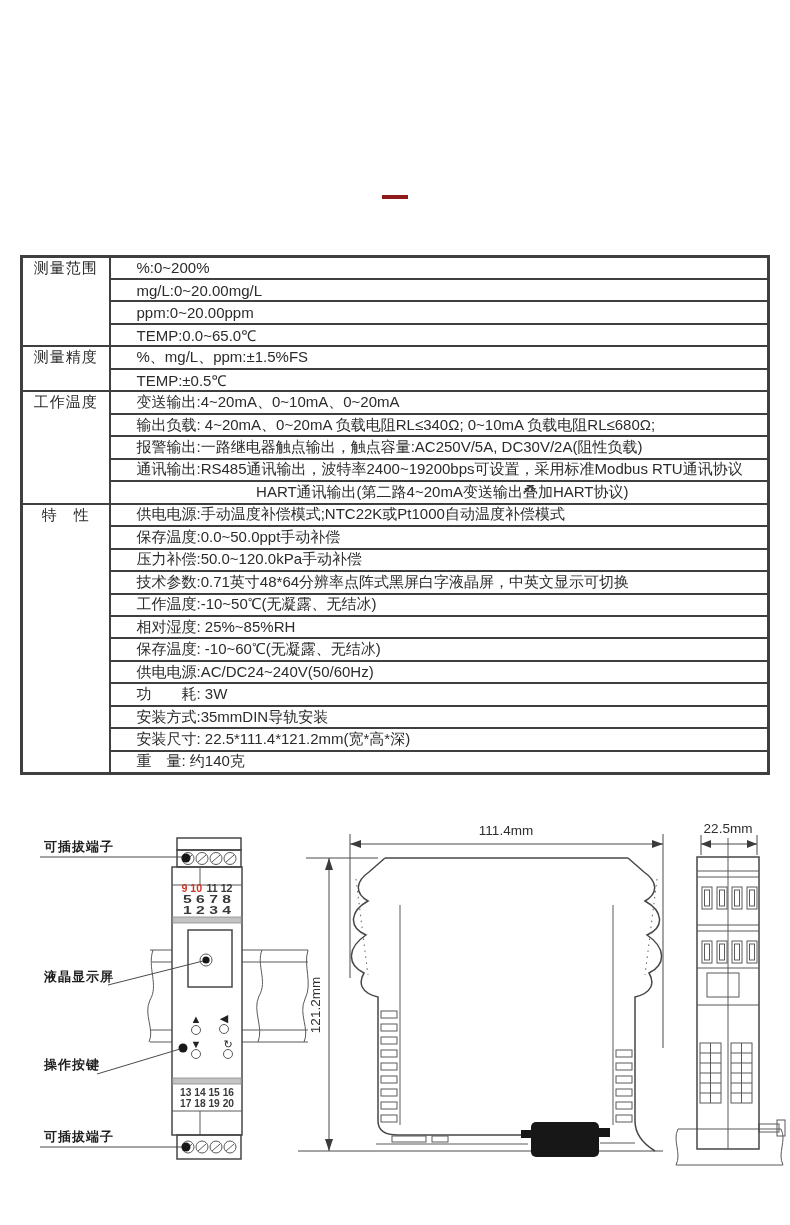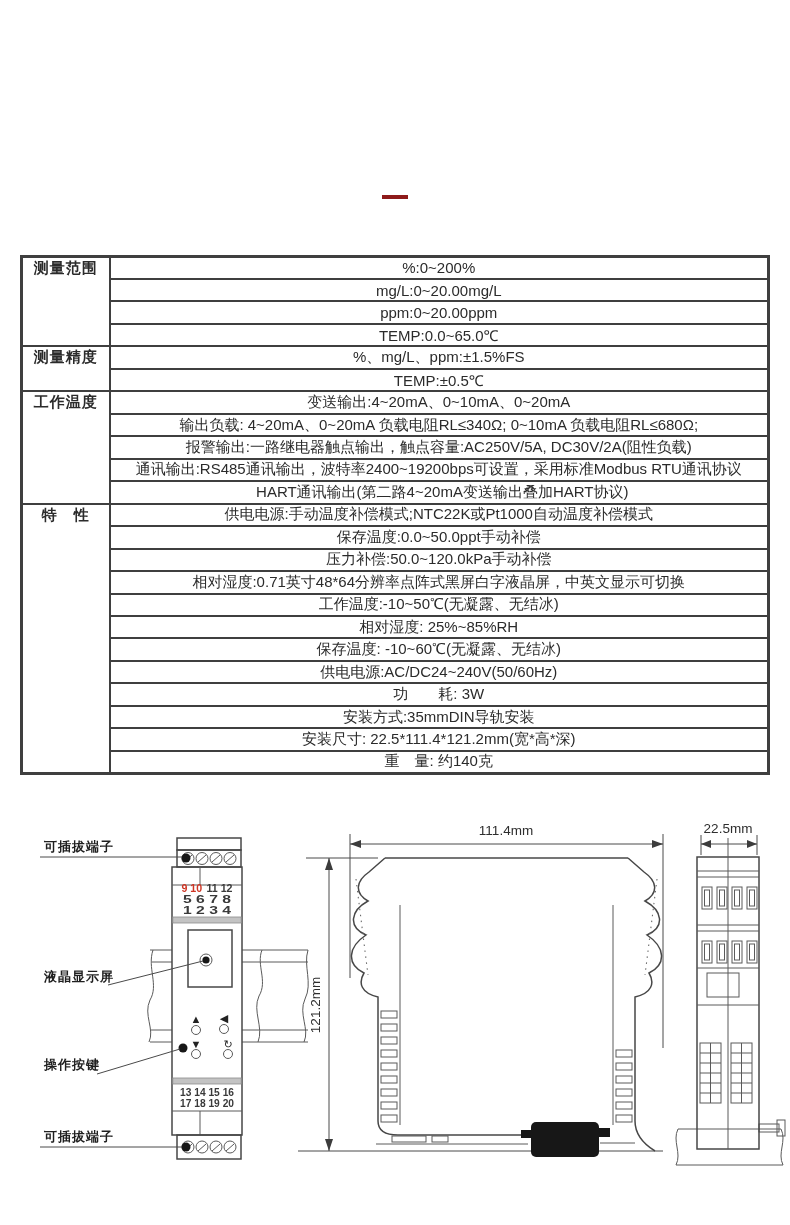--- a/index.html
+++ b/index.html
@@ -11,23 +11,23 @@
            font-size:92px; line-height:1.2; font-weight:900; color:#3a3a3a; letter-spacing:4px; }
   .divider { position:absolute; top:195px; left:50%; transform:translateX(-50%);
              width:26px; height:4px; background:#8e1a1a; }
 
   .table-wrap { position:absolute; top:255px; left:20px; width:750px; }
   table.spec { border-collapse:collapse; width:750px; height:520px; table-layout:fixed;
                border:3px solid #3f3f3f; }
   table.spec col.c1 { width:88px; }
   table.spec td { border:2px solid #3f3f3f; font-size:15px; color:#2b2b2b;
                   white-space:nowrap; overflow:hidden; height:22px; }
-  td.label-cell { text-align:center; vertical-align:top; font-weight:700;
+  td.label-cell { text-align:center; vertical-align:top; font-weight:400;
                   padding-top:1px; letter-spacing:1px; }
-  td.value-cell { padding-left:0;text-align:center; }
+  td.value-cell { padding-left:26px; }
   td.value-cell.center { text-align:center; padding-left:7px; }
 
   .dims-heading { position:absolute; top:778px; left:0; width:100%; text-align:center;
                   font-size:22px; color:#111; letter-spacing:2px; }
 
   .drawing { position:absolute; top:813px; left:0; }
   .d  { stroke:#474747; fill:none; stroke-width:1.5; }
   .dt { stroke:#5a5a5a; fill:none; stroke-width:1; }
   .dd { stroke:#6a6a6a; fill:none; stroke-width:1.1; stroke-dasharray:1.5 4.5; }
   .dimline { stroke:#4a4a4a; fill:none; stroke-width:1; }
@@ -96,21 +96,21 @@
             <td class="label-cell" rowspan="12">特　性</td>
             <td class="value-cell">供电电源:手动温度补偿模式;NTC22K或Pt1000自动温度补偿模式</td>
           </tr>
           <tr>
             <td class="value-cell">保存温度:0.0~50.0ppt手动补偿</td>
           </tr>
           <tr>
             <td class="value-cell">压力补偿:50.0~120.0kPa手动补偿</td>
           </tr>
           <tr>
-            <td class="value-cell">相对湿度:0.71英寸48*64分辨率点阵式黑屏白字液晶屏，中英文显示可切换</td>
+            <td class="value-cell">技术参数:0.71英寸48*64分辨率点阵式黑屏白字液晶屏，中英文显示可切换</td>
           </tr>
           <tr>
             <td class="value-cell">工作温度:-10~50℃(无凝露、无结冰)</td>
           </tr>
           <tr>
             <td class="value-cell">相对湿度: 25%~85%RH</td>
           </tr>
           <tr>
             <td class="value-cell">保存温度: -10~60℃(无凝露、无结冰)</td>
           </tr>

